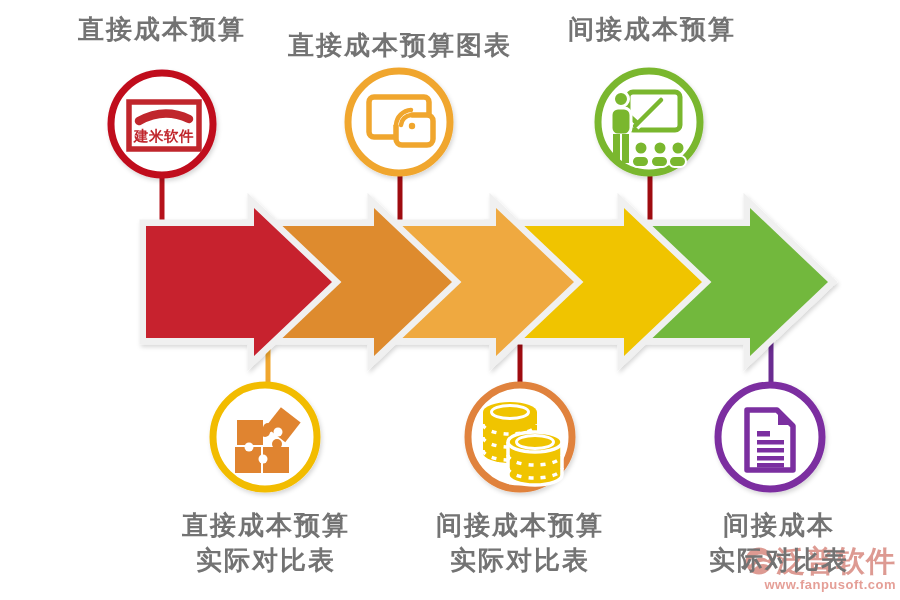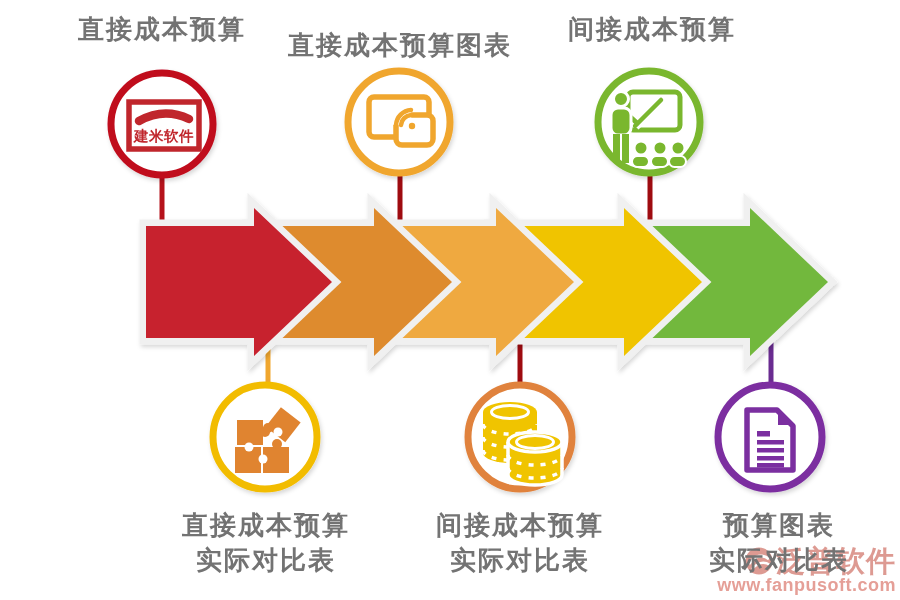--- a/index.html
+++ b/index.html
@@ -16,21 +16,21 @@
   }
   .watermark{
     position:absolute;right:4px;top:545px;z-index:1;text-align:right;
   }
   .wm-brand-row{
     display:flex;align-items:center;justify-content:flex-end;gap:2px;
     font-weight:bold;font-size:29px;letter-spacing:1px;color:#dd9a92;line-height:32px;
   }
   .wm-logo{width:30px;height:30px;flex:0 0 auto;}
   .wm-url{
-    font-weight:bold;font-size:18px;color:#e59f97;letter-spacing:0.5px;line-height:16px;
+    font-weight:bold;font-size:13px;color:#e59f97;letter-spacing:0.5px;line-height:16px;
   }
 </style>
 </head>
 <body>
 
 <div id="stage">
 
   <div class="watermark">
     <div class="wm-brand-row">
       <svg class="wm-logo" viewBox="0 0 30 30">
@@ -151,17 +151,17 @@
 
   <div class="lbl" style="left:266px;top:508px">
     <div>直接成本预算</div>
     <div>实际对比表</div>
   </div>
   <div class="lbl" style="left:520px;top:508px">
     <div>间接成本预算</div>
     <div>实际对比表</div>
   </div>
   <div class="lbl" style="left:779px;top:508px">
-    <div>预算图表</div>
+    <div>间接成本</div>
     <div>实际对比表</div>
   </div>
 
 </div>
 
 </body></html>

